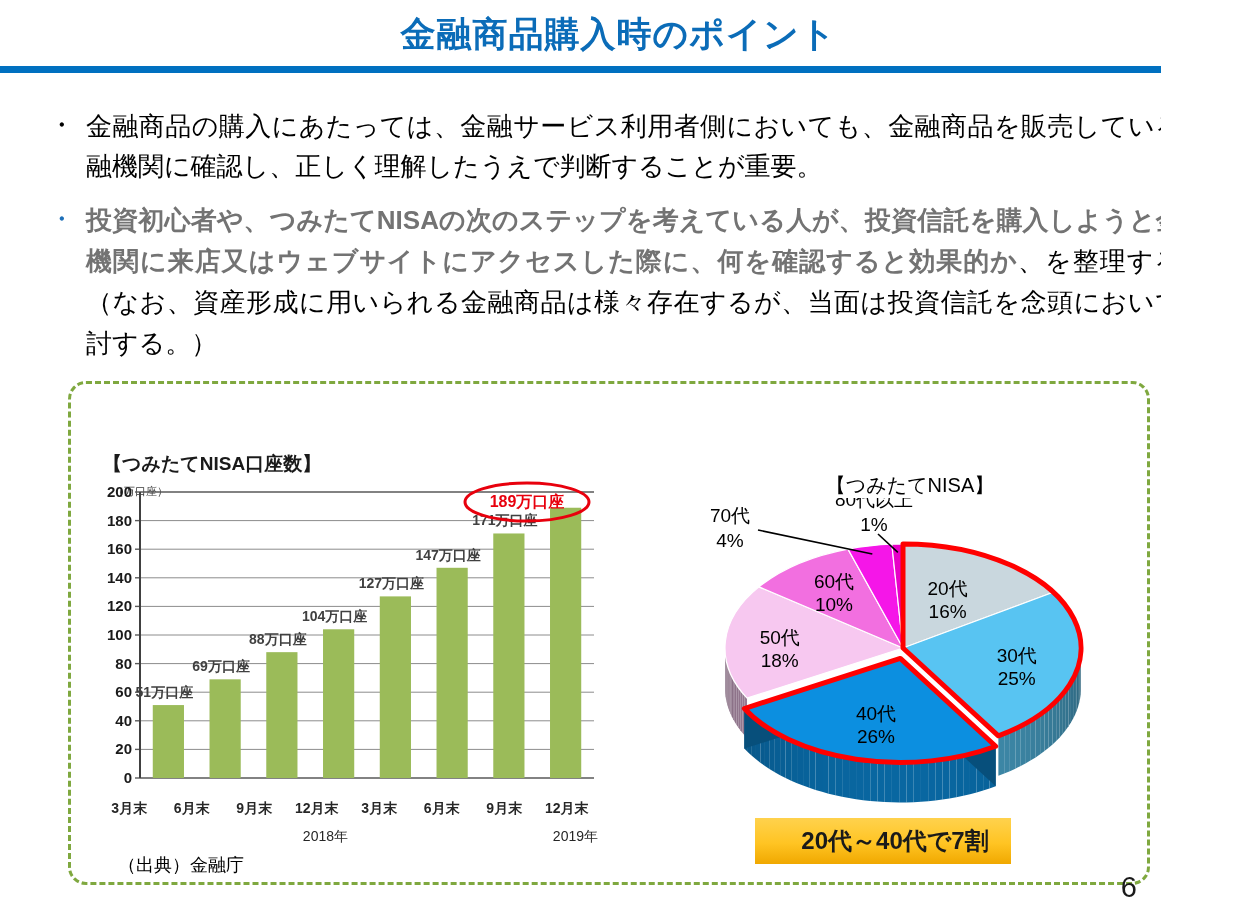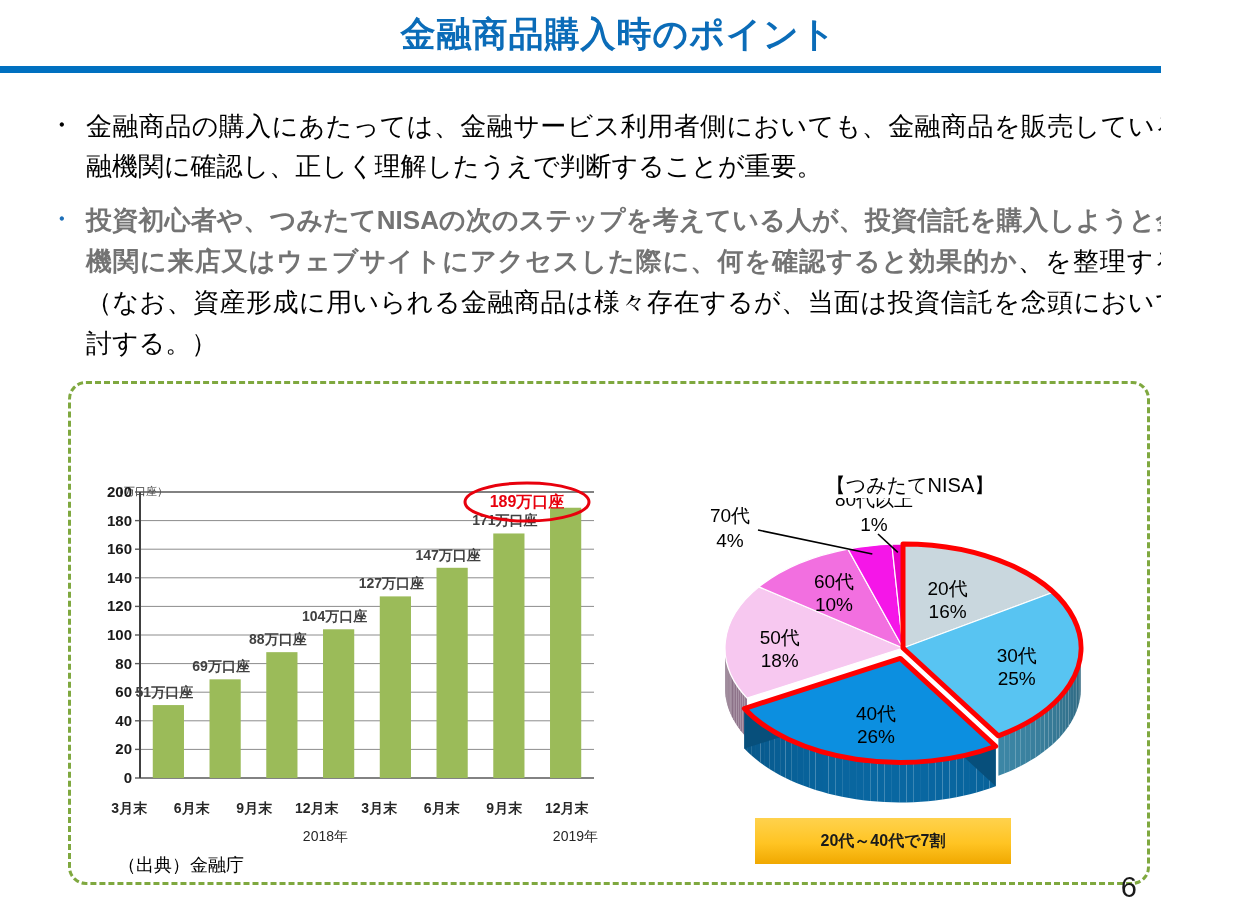--- a/index.html
+++ b/index.html
@@ -213,24 +213,25 @@
     height: 46px;
   }
   .banner-text {
     position: absolute;
     left: 0;
     top: 0;
     width: 256px;
     height: 46px;
     line-height: 46px;
     text-align: center;
-    font-size: 16px;
+    font-size: 24px;
     font-weight: bold;
     color: #1a1a1a;
     white-space: nowrap;
+    padding-left: 12px;
   }
 
   
   .page-number {
     position: absolute;
     right: 24px;
     bottom: 6px;
     font-size: 29px;
     color: #1a1a1a;
   }
@@ -249,20 +250,21 @@
       <div class="bullet-text">金融商品の購入にあたっては、金融サービス利用者側においても、金融商品を販売している金融機関に確認し、正しく理解したうえで判断することが重要。</div>
     </div>
     <div class="bullet-row">
       <div class="bullet-dot blue">・</div>
       <div class="bullet-text b2"><span class="hl">投資初心者や、つみたてNISAの次のステップを考えている人が、投資信託を購入しようと金融機関に来店又はウェブサイトにアクセスした際に、何を確認すると効果的か</span><span>、を整理する。（なお、資産形成に用いられる金融商品は様々存在するが、当面は投資信託を念頭において検討する。）</span></div>
     </div>
   </div>
 
   <div class="ref-box"></div>
 
+  <div class="bar-title">【つみたてNISA口座数】</div>
   <div class="axis-unit">（万口座）</div>
 
   <svg id="bar-chart" width="500" height="322">
       <line x1="42" y1="300" x2="496" y2="300" stroke="#595959" stroke-width="1.4"></line>
       <text x="34" y="305" text-anchor="end" font-size="15" font-weight="bold" fill="#1a1a1a" font-family="&quot;Liberation Sans&quot;,&quot;DejaVu Sans&quot;,sans-serif">0</text>
       <line x1="37" y1="300" x2="42" y2="300" stroke="#595959" stroke-width="1.4"></line>
       <line x1="42" y1="271.4" x2="496" y2="271.4" stroke="#8C8C8C" stroke-width="1"></line>
       <text x="34" y="276.4" text-anchor="end" font-size="15" font-weight="bold" fill="#1a1a1a" font-family="&quot;Liberation Sans&quot;,&quot;DejaVu Sans&quot;,sans-serif">20</text>
       <line x1="37" y1="271.4" x2="42" y2="271.4" stroke="#595959" stroke-width="1.4"></line>
       <line x1="42" y1="242.8" x2="496" y2="242.8" stroke="#8C8C8C" stroke-width="1"></line>

